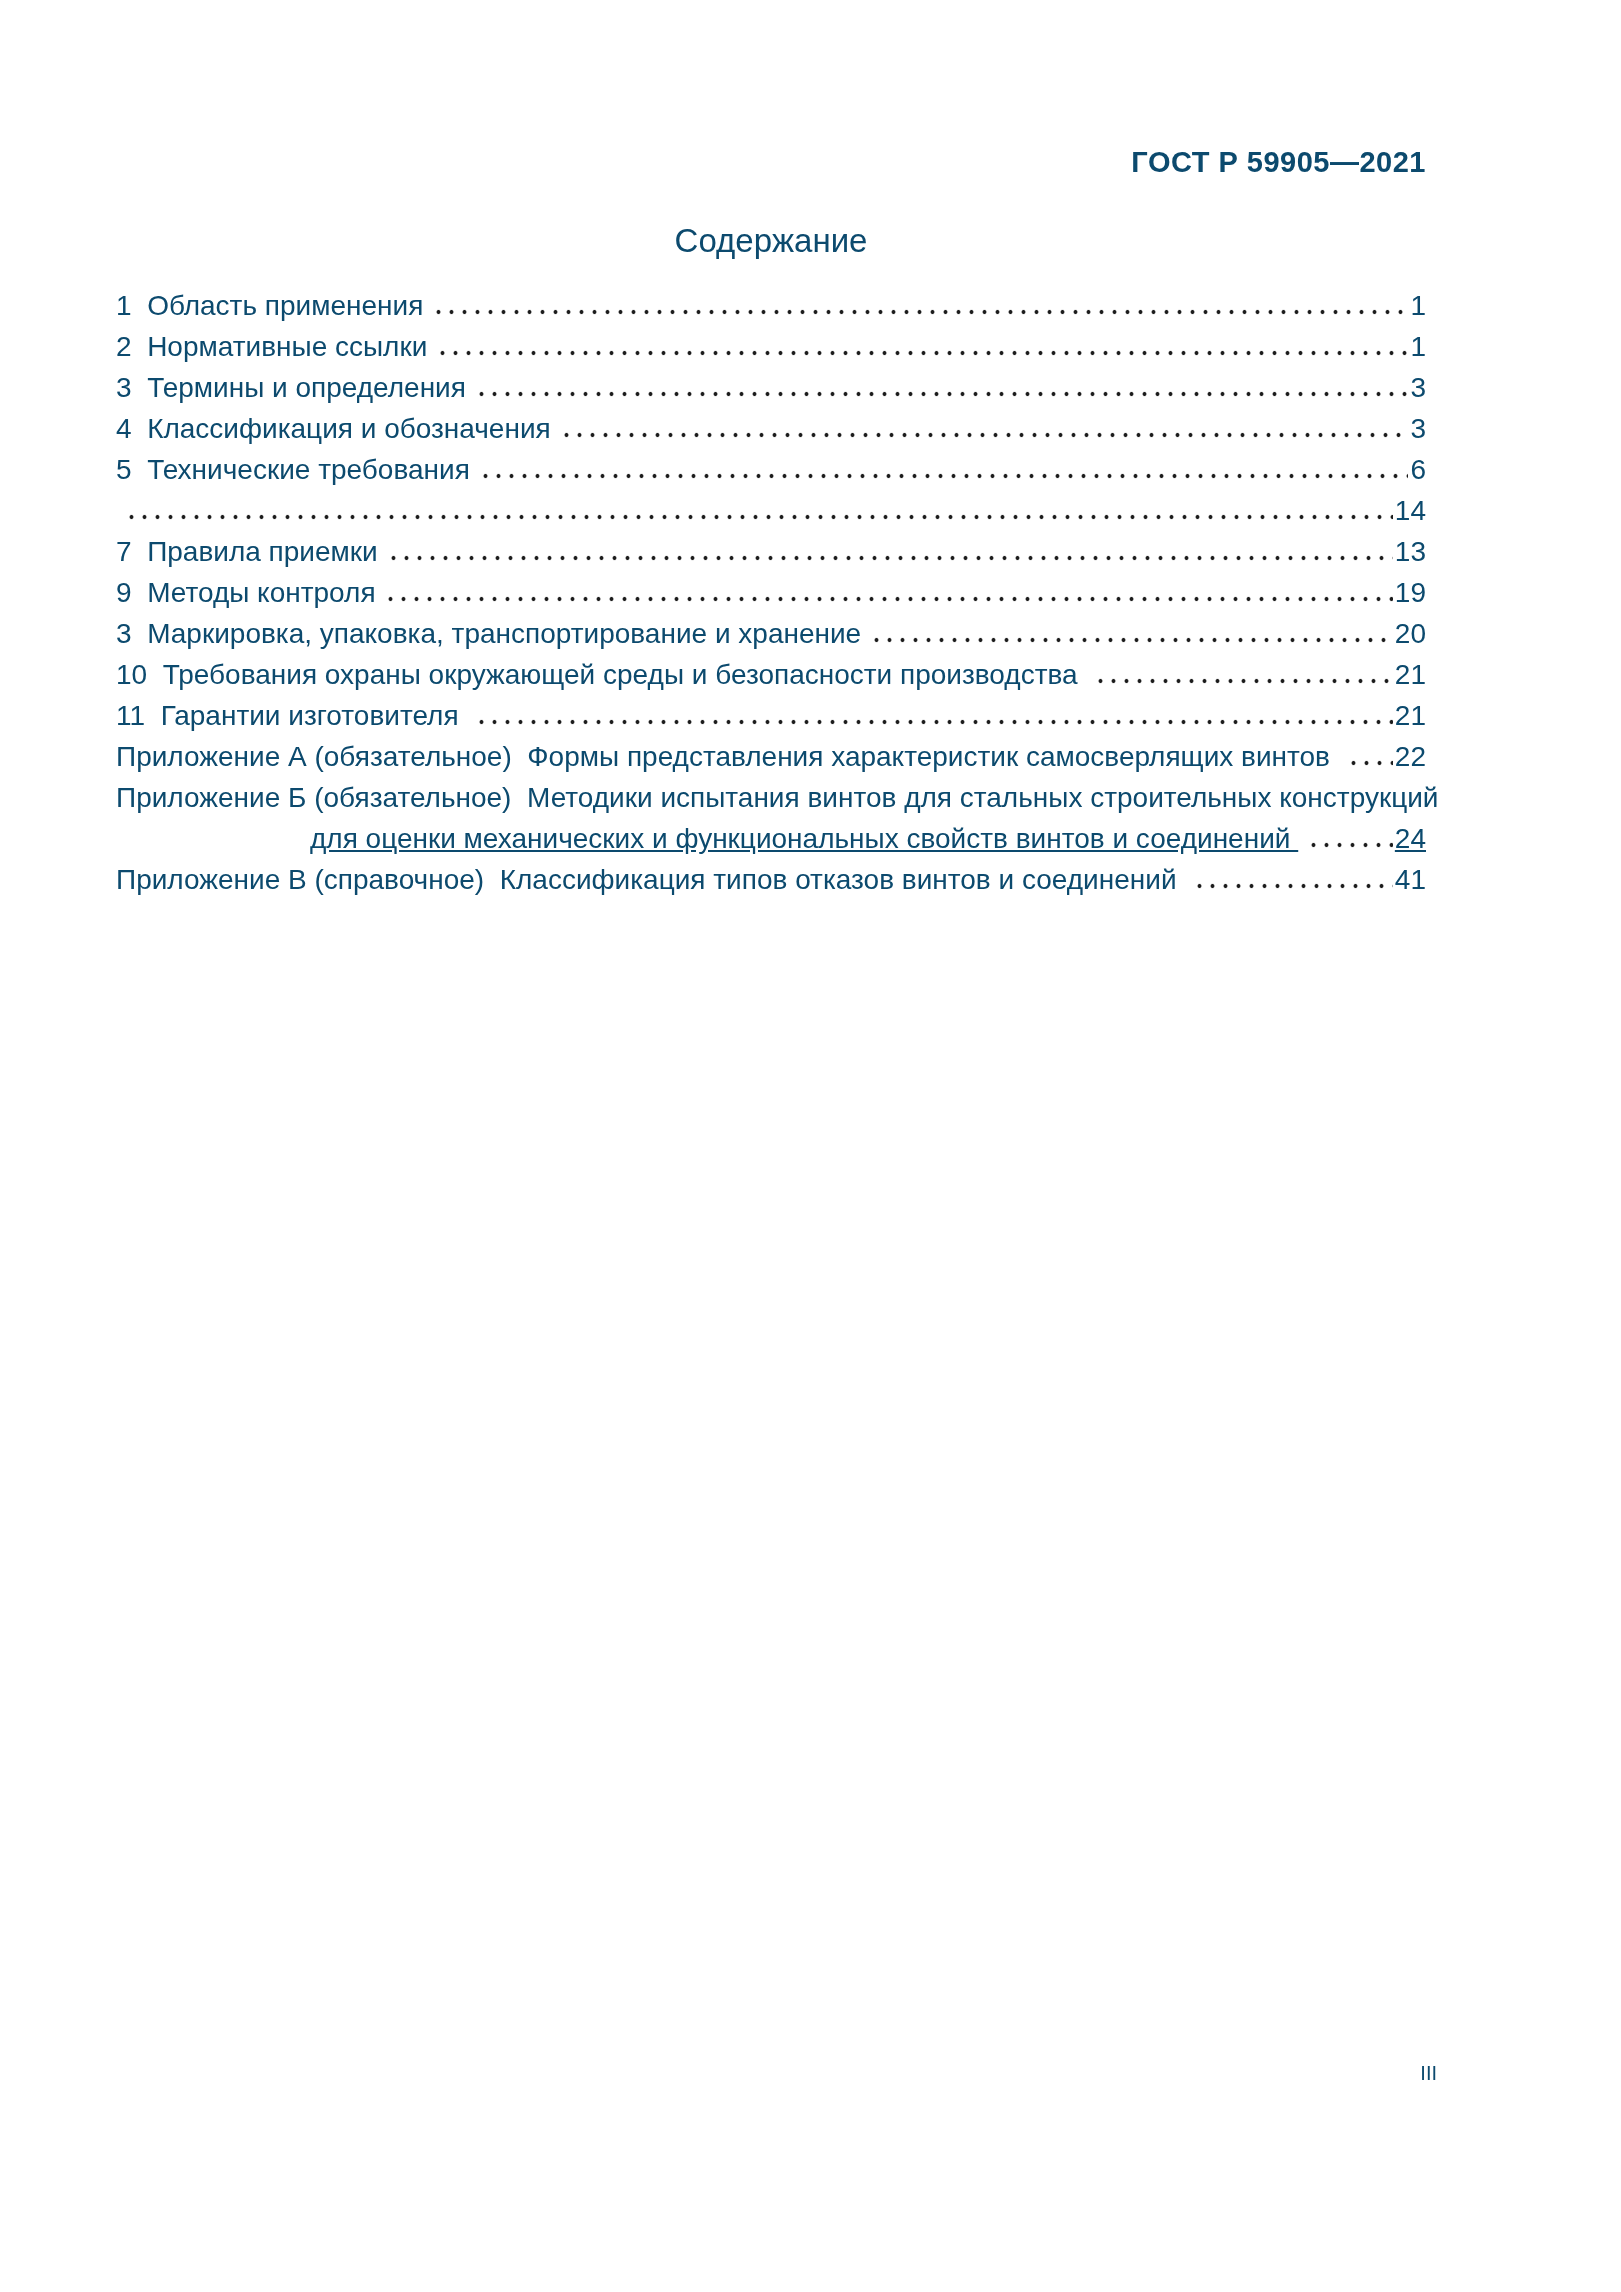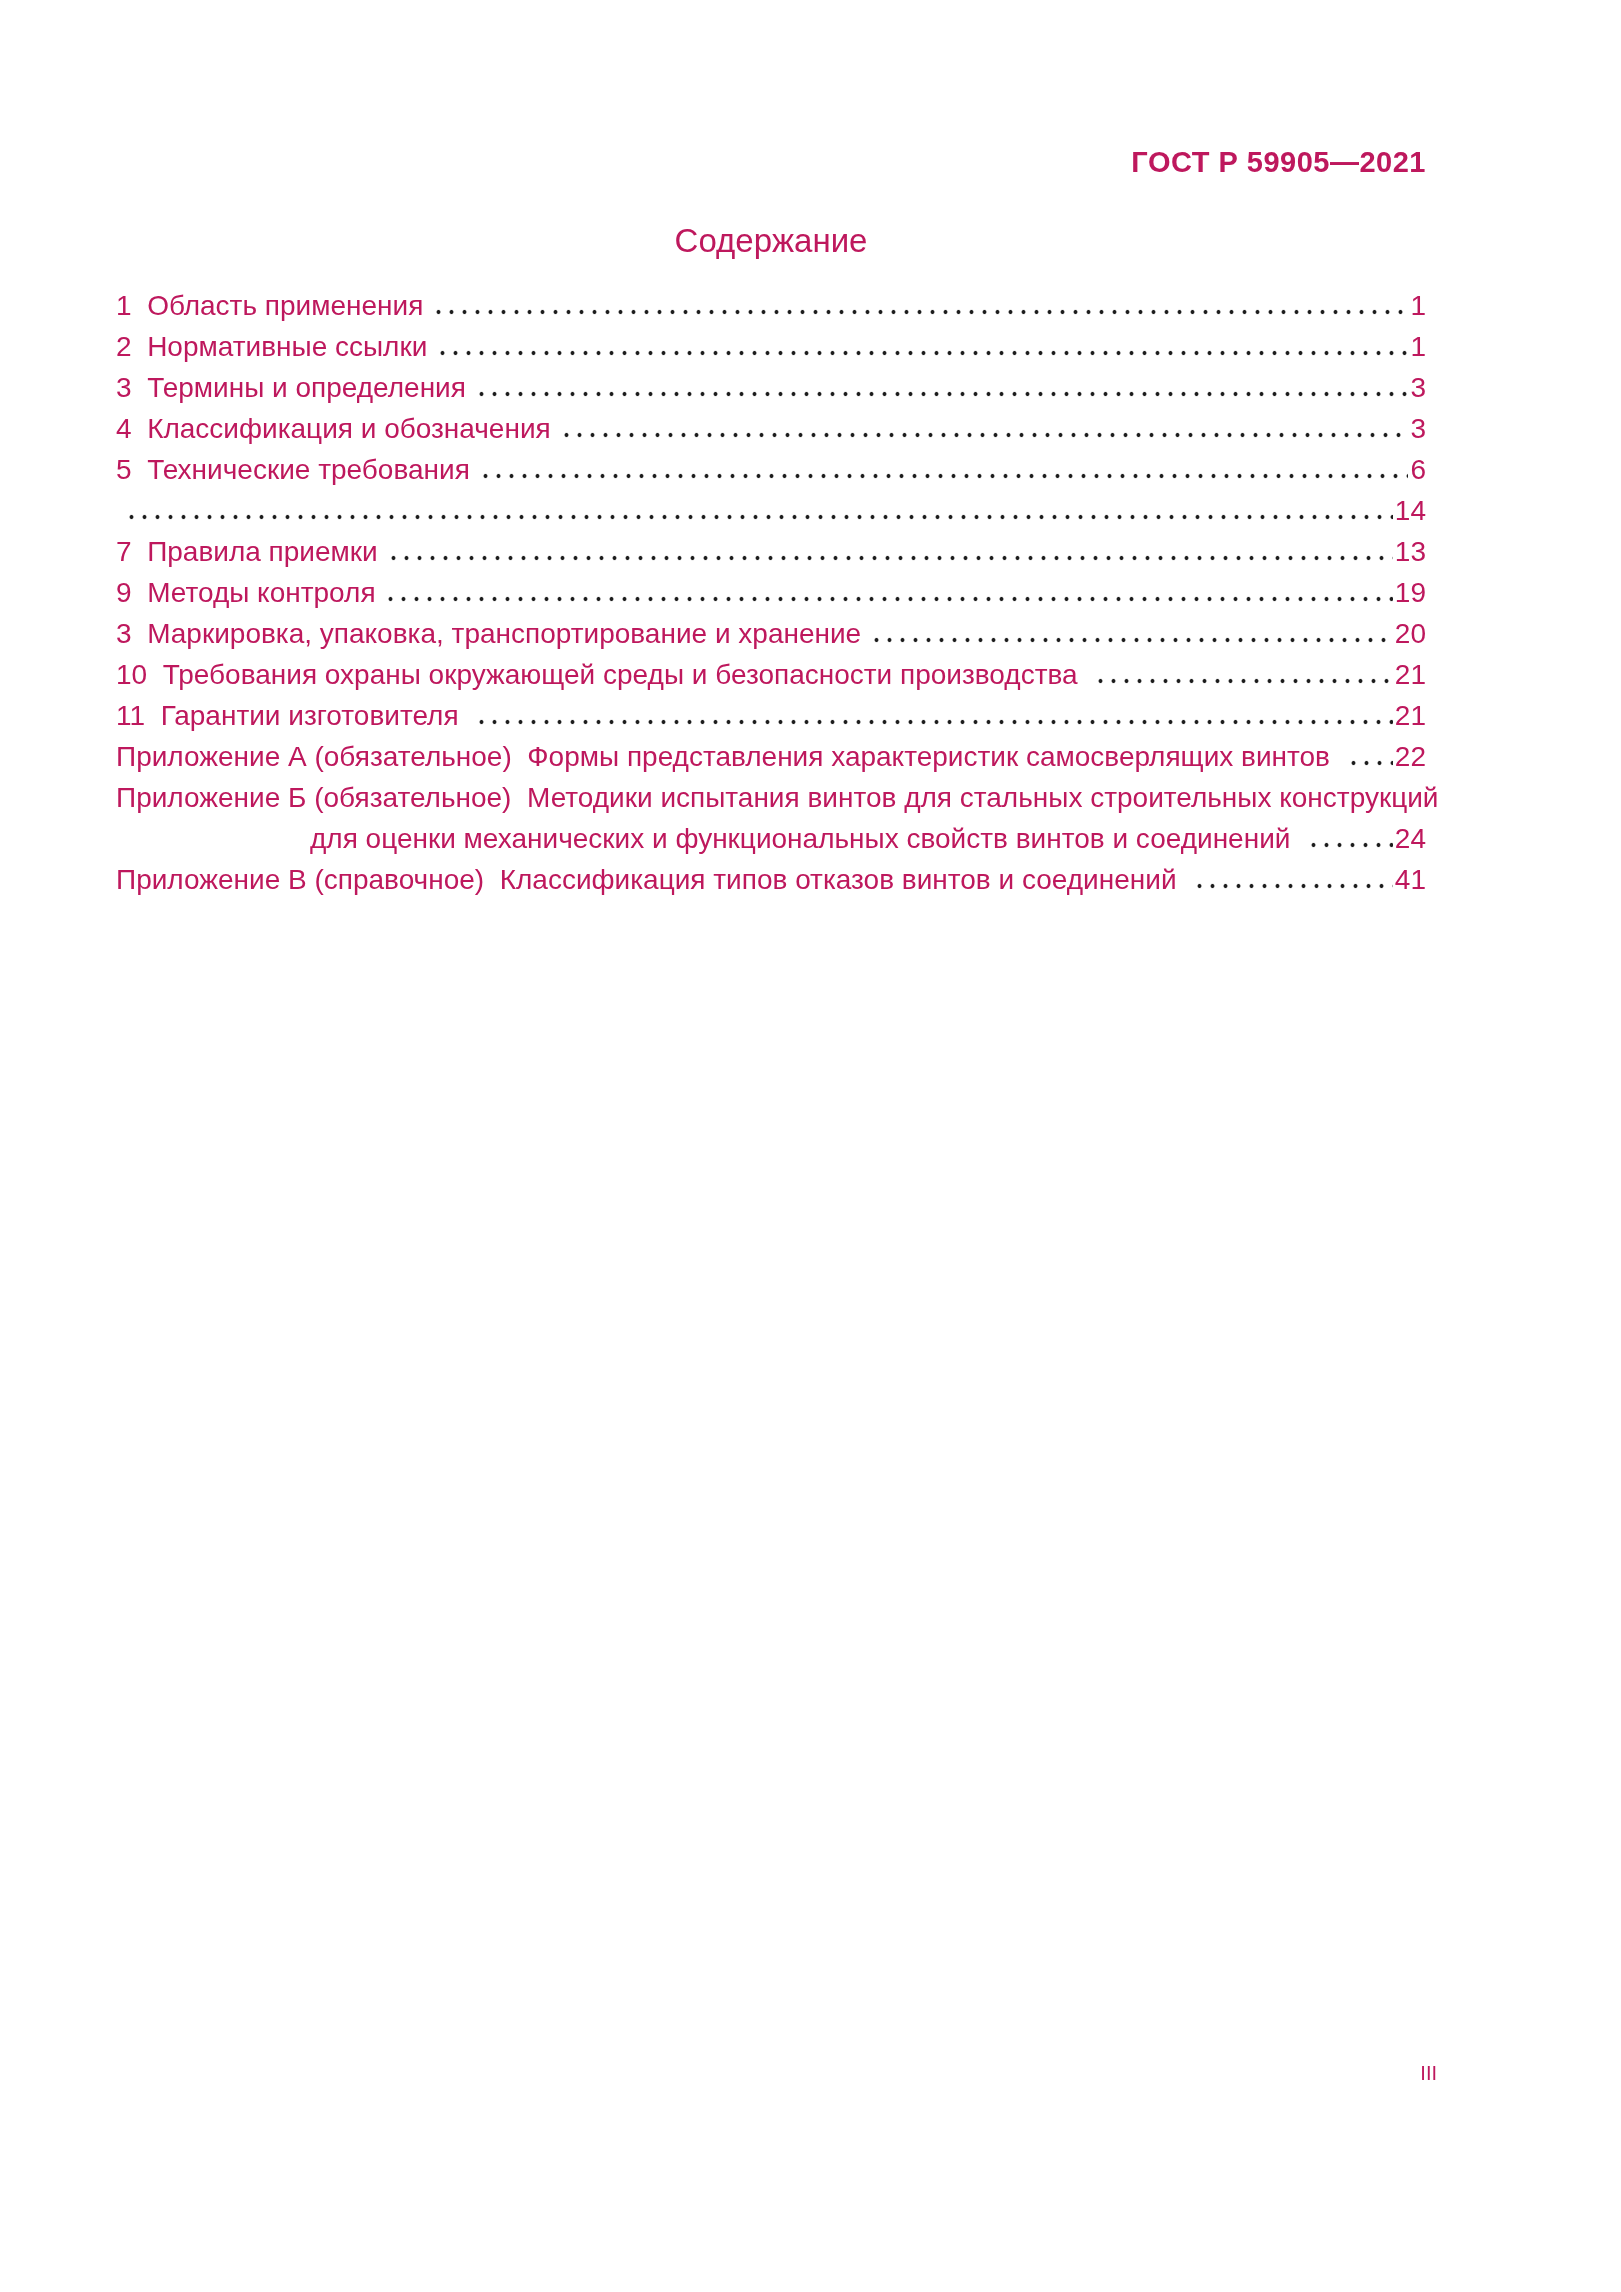--- a/index.html
+++ b/index.html
@@ -6,21 +6,21 @@
     margin: 0;
     padding: 0;
     background: #e8e8e8;
   }
   .sheet {
     position: relative;
     width: 1621px;
     height: 2293px;
     background: #ffffff;
     font-family: "Liberation Sans", sans-serif;
-    color: #be185d;
+    color: #0c4a6e;
     overflow: hidden;
   }
   .doc-header {
     position: absolute;
     top: 146px;
     right: 195px;
     font-size: 29px;
     font-weight: bold;
     letter-spacing: 0.5px;
     white-space: pre;
@@ -62,20 +62,21 @@
   }
   .row.no-dots .leader {
     background: none;
   }
   .row .pnum {
     flex: 0 0 auto;
     white-space: pre;
   }
   .row.indent {
     padding-left: 194px;
+    text-decoration: underline;
   }
   .folio {
     position: absolute;
     top: 2062px;
     right: 184px;
     font-size: 20px;
   }
 </style>
 </head>
 <body>

